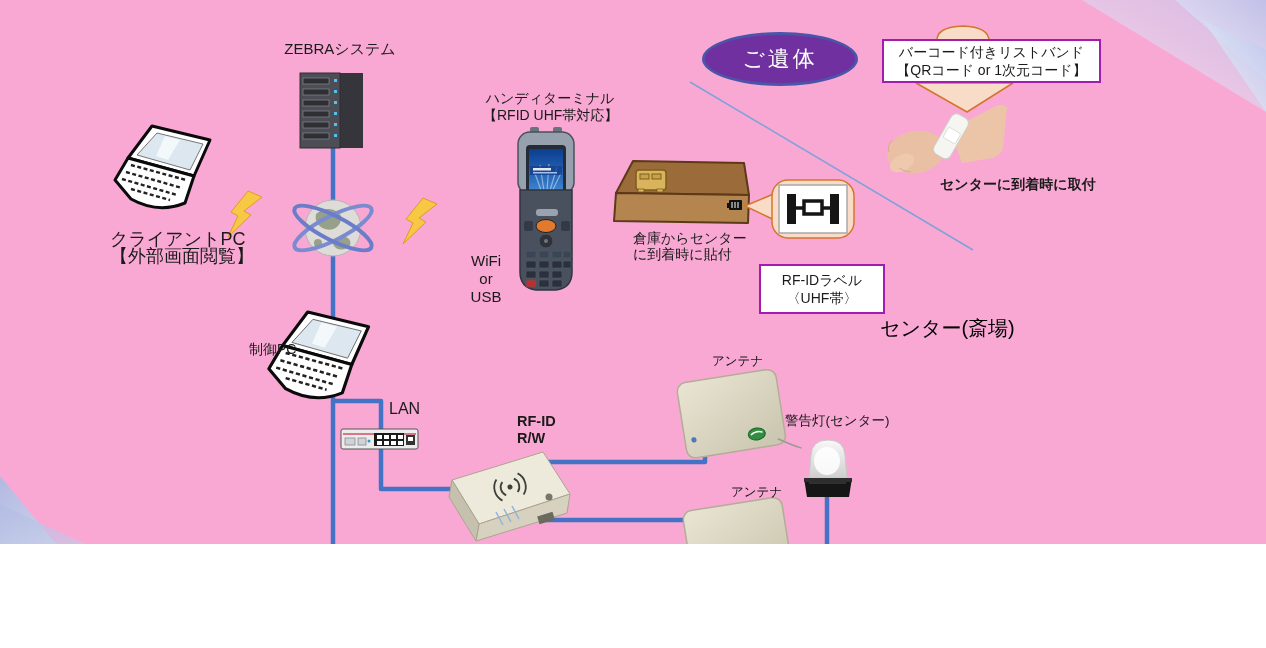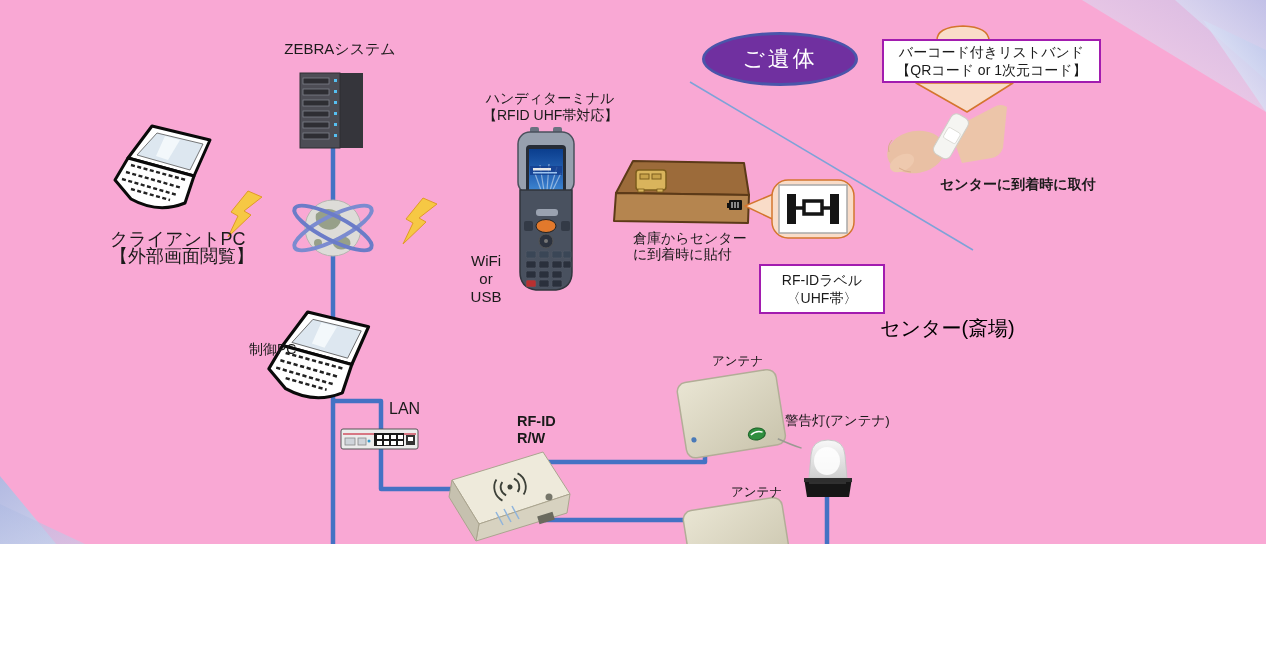--- a/index.html
+++ b/index.html
@@ -316,15 +316,15 @@
 
 <div class="lbl" style="left:517px;top:413px;font-size:14.5px;line-height:17px;font-weight:bold;">
   <div>RF-ID</div>
   <div>R/W</div>
 </div>
 
 <div class="lbl" style="left:712px;top:353px;font-size:12.5px;">アンテナ</div>
 
 <div class="lbl" style="left:731px;top:484px;font-size:12.5px;">アンテナ</div>
 
-<div class="lbl" style="left:785px;top:412px;font-size:13.5px;">警告灯(アンテナ)</div>
+<div class="lbl" style="left:785px;top:412px;font-size:13.5px;">警告灯(センター)</div>
 
 </div>
 
 </body></html>

